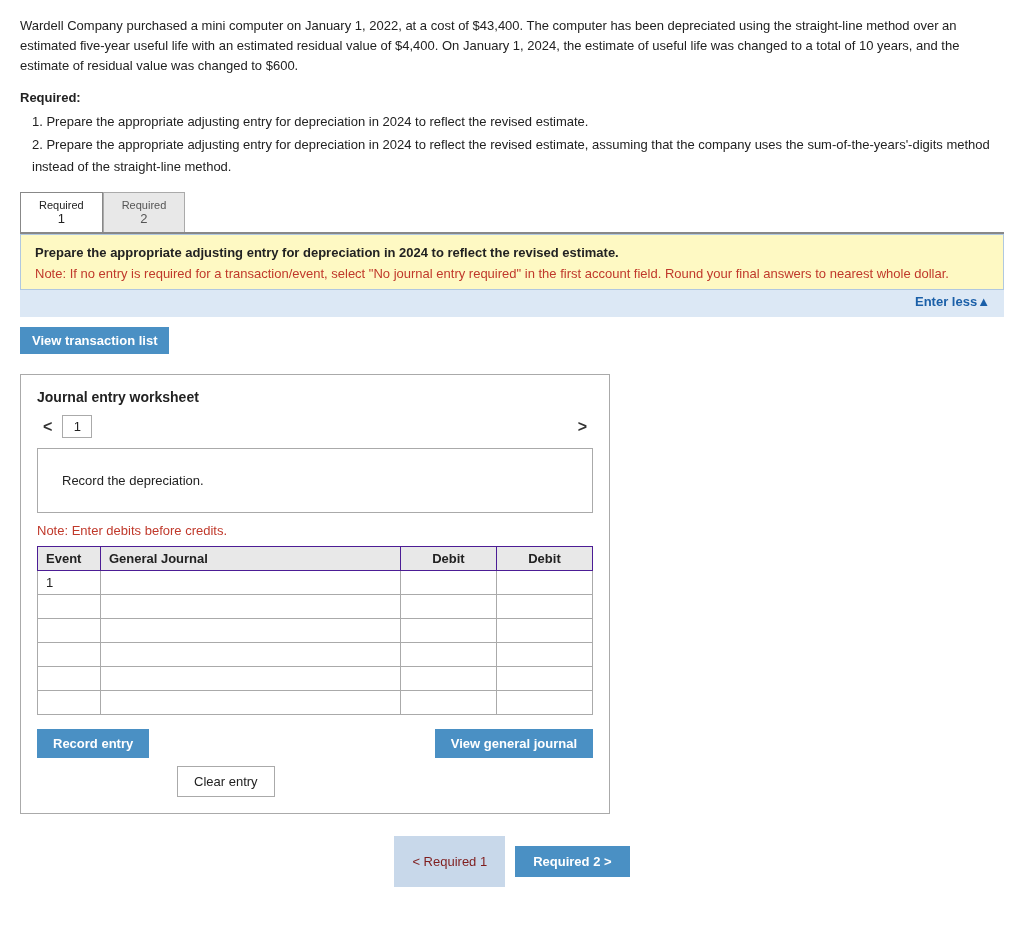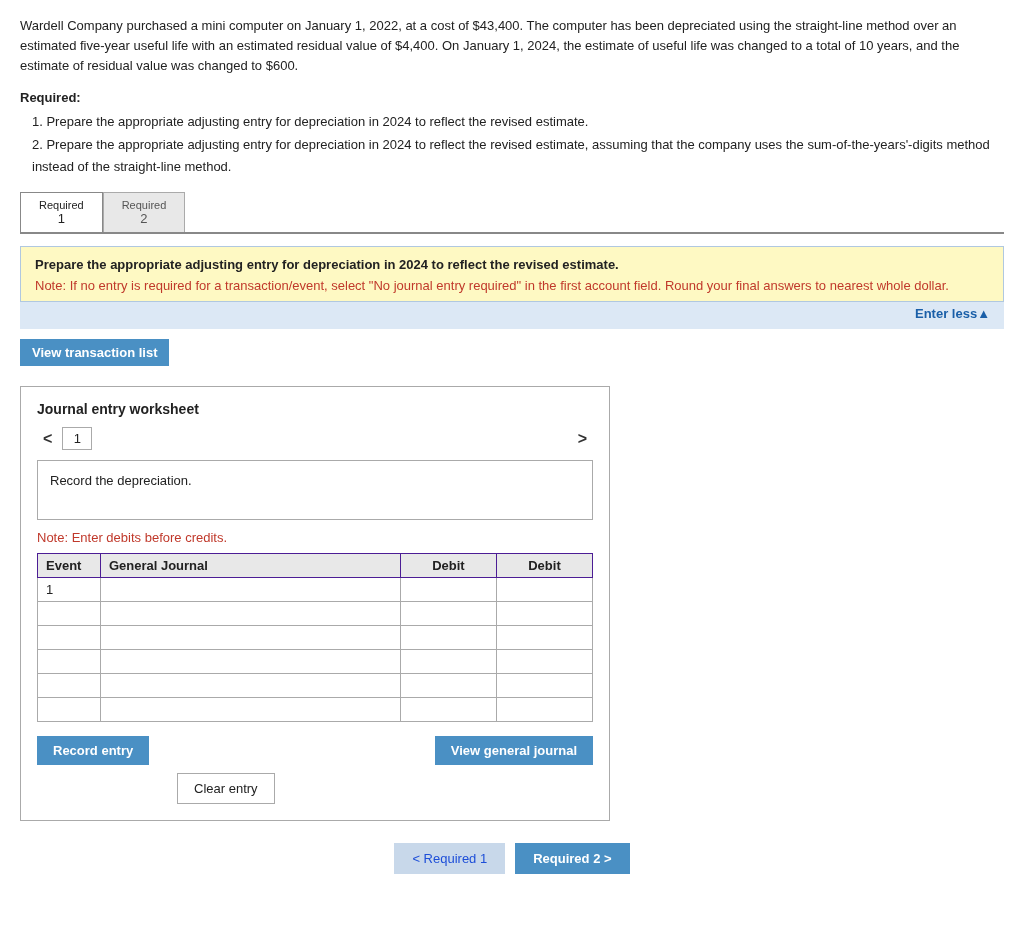--- a/index.html
+++ b/index.html
@@ -25,21 +25,21 @@
       margin-bottom: 14px;
       line-height: 1.7;
     }
     .required-items p {
       padding-left: 12px;
     }
     
     .tabs-row {
       display: flex;
       border-bottom: 2px solid #888;
-      margin-bottom: 12px;
+      margin-bottom: 0;
     }
     .tab {
       border: 1px solid #aaa;
       border-bottom: none;
       padding: 6px 18px;
       cursor: pointer;
       background: #fff;
       font-size: 13px;
       text-align: center;
       min-width: 70px;
@@ -131,21 +131,21 @@
       margin: 0 4px;
       min-width: 30px;
       text-align: center;
     }
     .nav-arrow-right {
       margin-left: auto;
     }
     
     .description-box {
       border: 1px solid #aaa;
-      padding: 12px;
+      padding: 24px;
       min-height: 60px;
       margin-bottom: 10px;
       font-size: 13px;
       background: #fff;
     }
     .note-debits {
       color: #c0392b;
       font-size: 13px;
       margin-bottom: 8px;
     }
@@ -224,23 +224,23 @@
     
     .bottom-nav {
       display: flex;
       align-items: center;
       gap: 10px;
       margin-top: 22px;
       justify-content: center;
     }
     .btn-nav-prev {
       background: #c8d8ea;
-      color: #1d4ed8;
-      border: none;
-      padding: 8px 18px;
+      color: #7f1d1d;
+      border: none;
+      padding: 18px 18px;
       font-size: 13px;
       cursor: pointer;
       display: flex;
       align-items: center;
       gap: 4px;
     }
     .btn-nav-next {
       background: #4a90c4;
       color: #fff;
       border: none;

